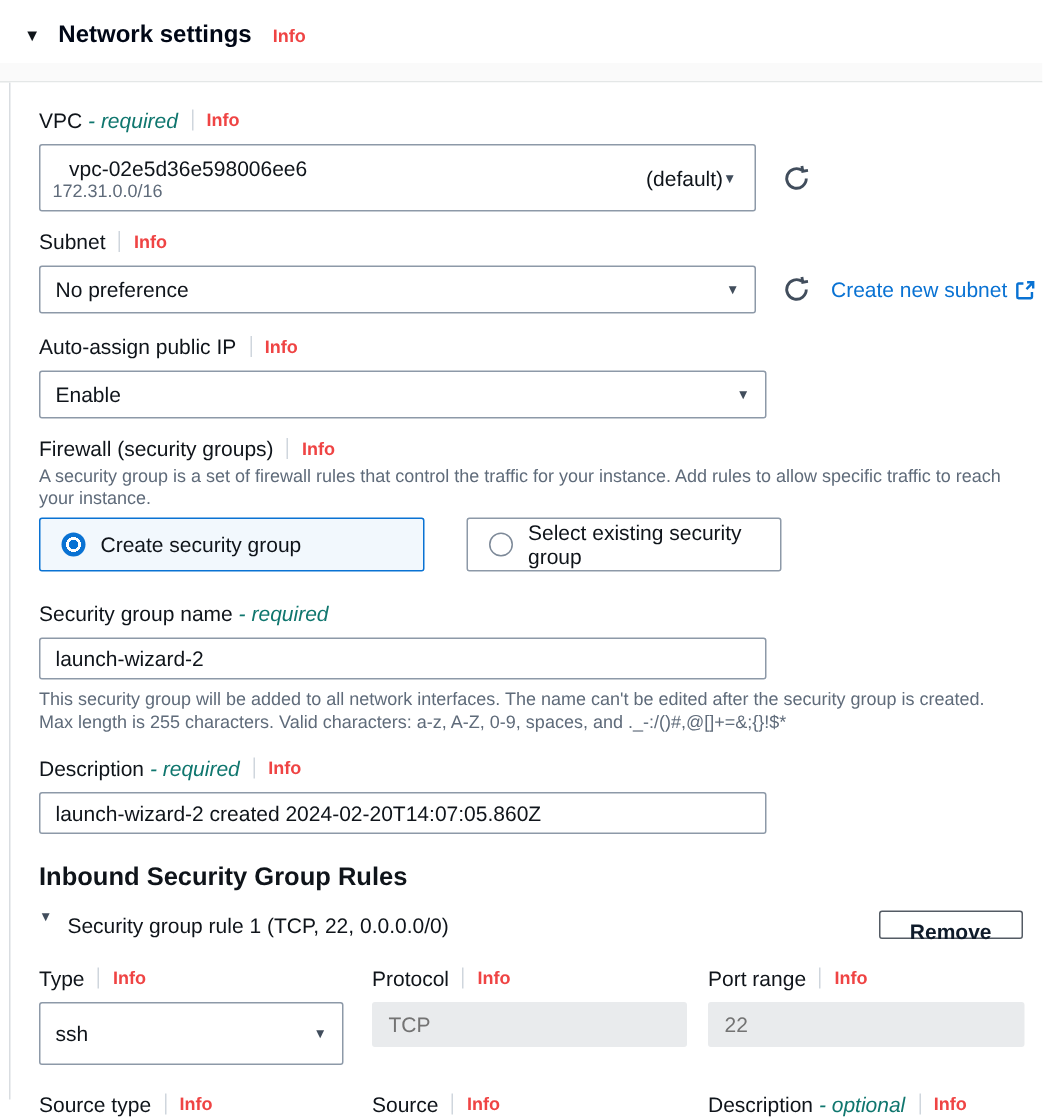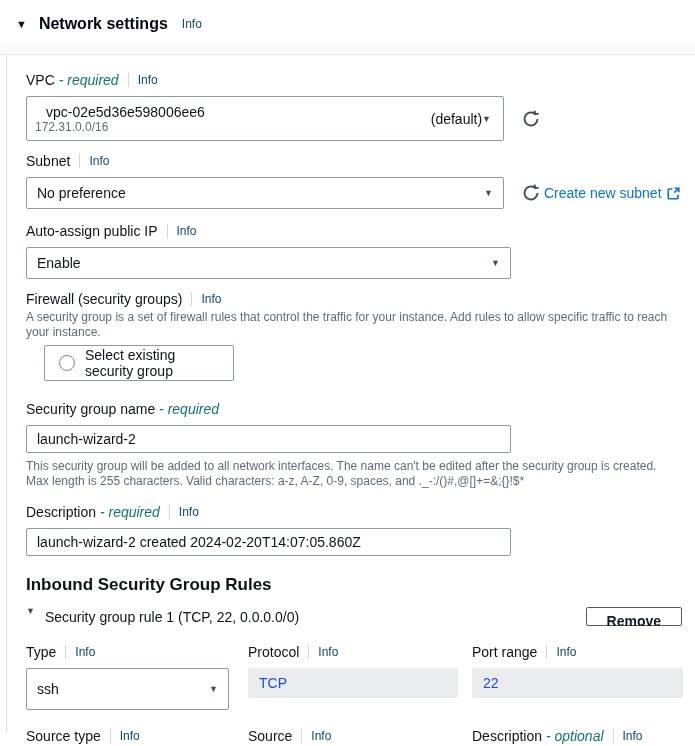--- a/index.html
+++ b/index.html
@@ -3,21 +3,21 @@
 <meta charset="utf-8">
 <style>
   * { margin:0; padding:0; box-sizing:border-box; }
   html,body { width:695px; height:746px; overflow:hidden; background:#fff;
     font-family:"Liberation Sans", sans-serif; color:#0f141a; }
 
   
   .section-header { display:flex; align-items:center; padding:14px 0 8px 16px; height:42px; }
   .section-header .tri { font-size:11px; color:#0f141a; margin-right:12px; cursor:pointer; }
   .section-header h2 { font-size:16px; font-weight:bold; color:#000716; }
-  .info { font-size:12px; font-weight:normal; color:#0c4a6e; text-decoration:none; cursor:pointer; }
+  .info { font-size:12px; font-weight:bold; color:#ef4444; text-decoration:none; cursor:pointer; }
   .section-header .info { margin-left:14px; }
   .band { height:13px; background:#fafafa; border-bottom:1px solid #e4e7e7; }
 
   .card { border-left:1px solid #d9dde1; margin-left:6px; padding:17px 0 0 19px;
           height:678px; background:#fff; }
 
   
   .lrow { display:flex; align-items:center; margin-bottom:8px; }
   .lbl { font-size:14px; color:#0f141a; }
   .req { font-size:14px; font-style:italic; color:#0f766e; }
@@ -32,29 +32,29 @@
   .caret { font-size:9px; color:#414d5c; }
   .sel-big { height:45px; width:478px; padding:5px 12px 5px 8px; }
   .sel-big .optwrap { display:flex; flex-direction:column; justify-content:center; }
   .sel-big .opt-main { font-size:14px; padding-left:11px; }
   .sel-big .opt-sub { font-size:12px; color:#5f6b7a; }
   .sel-right { display:flex; align-items:center; gap:0; font-size:14px; }
 
   .row-flex { display:flex; align-items:center; }
   .icon-btn { background:none; border:none; margin-left:18px; cursor:pointer; display:flex; align-items:center; }
   .link { font-size:14px; color:#0972d3; text-decoration:none; display:inline-flex;
-          align-items:center; gap:5px; margin-left:4px; cursor:pointer; }
+          align-items:center; gap:5px; margin-left:14px; cursor:pointer; }
 
   
   .help { font-size:12px; color:#5f6b7a; line-height:15px; width:652px; }
   .tiles { display:flex; margin-top:5px; }
   .tile { display:flex; align-items:center; gap:10px; height:36px; border-radius:2px;
           padding:0 14px; font-size:14px; cursor:pointer; }
   .tile-selected { width:257px; background:#f2f8fd; border:1px solid #0972d3; }
-  .tile-unselected { width:190px; background:#fff; border:1px solid #8d99a8; margin-left:18px; }
+  .tile-unselected { width:210px; background:#fff; border:1px solid #8d99a8; margin-left:28px; }
   .radio-on { width:16px; height:16px; border-radius:50%; flex:none;
     background:radial-gradient(circle, #0972d3 0 3px, #fff 3px 5px, #0972d3 5px); }
   .radio-off { width:16px; height:16px; border-radius:50%; flex:none; background:#fff;
     border:1px solid #7d8998; }
 
   
   .tinput { width:485px; height:28px; border:1px solid #8d99a8; border-radius:2px;
     padding:0 10px; font-size:14px; font-family:"Liberation Sans",sans-serif; color:#0f141a; }
   .tinput::placeholder { font-style:italic; color:#5f6b7a; }
 
@@ -67,21 +67,21 @@
   .btn { background:#fff; border:1px solid #545b64; border-radius:2px; font-size:14px;
     font-weight:bold; color:#0f1b2a; padding:5px 20px; height:19px; cursor:pointer;
     font-family:"Liberation Sans",sans-serif; }
 
   .frow { display:flex; margin-top:18px; }
   .c1 { width:203px; margin-right:19px; }
   .c2 { width:210px; margin-right:14px; position:relative; }
   .c3 { width:211px; }
   .fld-sel { height:42px; }
   .dis { background:#e9ebed; border:1px solid #e9ebed; border-radius:2px; height:30px;
-    display:flex; align-items:center; padding:0 10px; font-size:14px; color:#1d4ed8; }
+    display:flex; align-items:center; padding:0 10px; font-size:14px; color:#737373; }
   .searchbox { background:#e9ebed; border:1px solid #e9ebed; border-radius:2px; height:30px;
     display:flex; align-items:center; padding:0 8px; gap:6px; overflow:hidden; }
   .descbox input { width:211px; height:30px; }
 
   svg { display:block; }
 </style>
 </head>
 <body>
 
 <div>
@@ -164,20 +164,24 @@
     </div>
 
     
     <div class="lrow" style="margin-top:12px; margin-bottom:3px;">
       <span class="lbl">Firewall (security groups)</span>
       <span class="sep"></span>
       <a class="info">Info</a>
     </div>
     <p class="help">A security group is a set of firewall rules that control the traffic for your instance. Add rules to allow specific traffic to reach your instance.</p>
     <div class="tiles">
+      <div class="tile tile-selected">
+        <span class="radio-on"></span>
+        <span>Create security group</span>
+      </div>
       <div class="tile tile-unselected">
         <span class="radio-off"></span>
         <span>Select existing security group</span>
       </div>
     </div>
 
     
     <div class="lrow" style="margin-top:20px;">
       <span class="lbl">Security group name</span>
       <span class="req">required</span>

